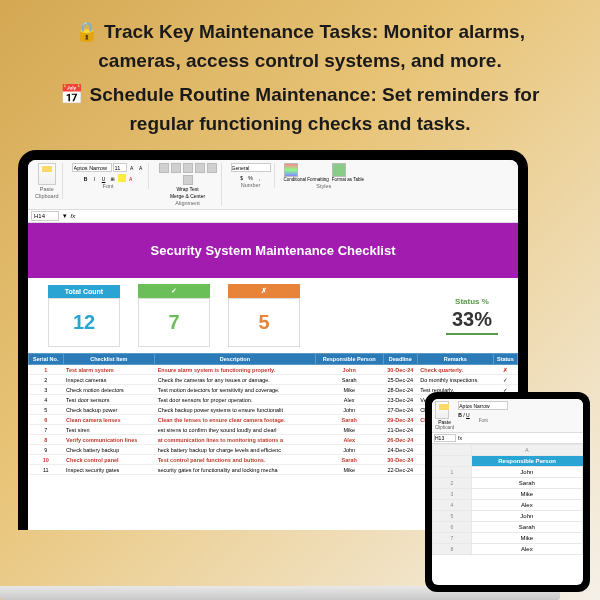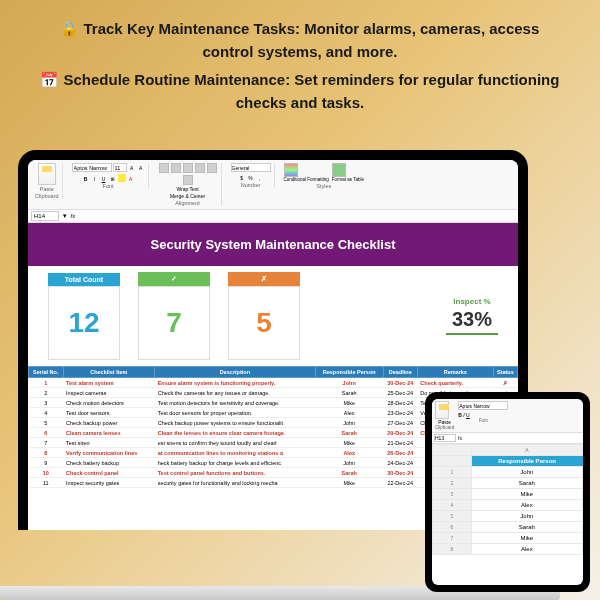--- a/index.html
+++ b/index.html
@@ -1,17 +1,17 @@
 <!DOCTYPE html>
 <html><head>
 <meta charset="utf-8">
 <style>
 *{box-sizing:border-box;margin:0;padding:0;font-family:Arial,sans-serif}
 body{width:600px;height:600px;background:linear-gradient(135deg,#d4a853 0%,#e8c478 40%,#f5f0e8 100%);position:relative;overflow:hidden}
-.promo{padding:18px 40px 12px;text-align:center;font-size:15px;font-weight:700;color:#1a1a1a;line-height:1.5}
+.promo{padding:18px 40px 12px;text-align:center;font-size:19px;font-weight:700;color:#1a1a1a;line-height:1.5}
 .promo p{margin-bottom:6px}
 .laptop{position:absolute;left:18px;top:150px;width:510px;height:380px;background:#000;border-radius:18px 18px 0 0;padding:10px 10px 0}
 .screen{width:100%;height:100%;background:#fff;border-radius:8px 8px 0 0;overflow:hidden;font-size:7px}
 .ribbon{background:#f8f8f8;border-bottom:1px solid #ddd;padding:3px 4px;display:flex;gap:6px;align-items:flex-start}
 .rib-grp{display:flex;flex-direction:column;align-items:center;gap:1px;padding:0 3px;border-right:1px solid #e0e0e0}
 .rib-grp:last-child{border-right:none}
 .rib-icons{display:flex;gap:2px;flex-wrap:wrap;max-width:60px;justify-content:center}
 .rib-ico{width:10px;height:10px;background:#d0d0d0;border:1px solid #bbb}
 .rib-lbl{font-size:5.5px;color:#666}
 .paste-ico{width:18px;height:22px;background:linear-gradient(#fff,#f0f0f0);border:1px solid #ccc;position:relative}
@@ -19,25 +19,25 @@
 .font-sel{display:flex;gap:1px;margin-bottom:1px}
 .font-sel input{font-size:5.5px;width:40px;height:9px;border:1px solid #ccc;padding:0 1px}
 .font-sel .sz{width:14px}
 .font-btns{display:flex;gap:1px}
 .font-btn{width:8px;height:8px;font-size:5px;text-align:center;line-height:8px;border:1px solid transparent}
 .cellref{display:flex;align-items:center;background:#fff;border-bottom:1px solid #ddd;padding:1px 3px;gap:4px}
 .cellref input{font-size:6px;border:1px solid #ccc;height:10px;padding:0 2px}
 .nm{width:28px}
 .fx-lbl{font-style:italic;font-size:6px}
 .fx{flex:1;border:none!important}
-.title-bar{background:#701a75;color:#fff;text-align:center;padding:14px;font-size:13px;font-weight:700}
+.title-bar{background:#a21caf;color:#fff;text-align:center;padding:20px;font-size:13px;font-weight:700}
 .cards{display:flex;gap:18px;padding:6px 20px;align-items:center}
 .card{width:72px;text-align:center}
 .card-h{color:#fff;font-size:7px;padding:3px;font-weight:700}
-.card-v{font-size:28px;font-weight:700;padding:20px 0;background:#fff;border:1px solid #ddd}
+.card-v{font-size:20px;font-weight:700;padding:12px 0;background:#fff;border:1px solid #ddd}
 .c1 .card-h{background:#29a4d3}.c1 .card-v{color:#29a4d3}
 .c2 .card-h{background:#6bbf59}.c2 .card-v{color:#6bbf59}
 .c3 .card-h{background:#e8833a}.c3 .card-v{color:#e8833a}
 .pct{margin-left:auto;text-align:center}
 .pct-l{color:#5a9b4a;font-size:8px;font-weight:700}
 .pct-v{font-size:20px;font-weight:700;color:#333;border-bottom:2px solid #5a9b4a;padding:2px 6px}
 .tbl{width:100%;border-collapse:collapse;font-size:5.5px}
 .tbl th{background:#2b7bb8;color:#fff;padding:2px 1px;font-size:5.5px;font-weight:700;border:1px solid #5a9bc8}
 .tbl td{padding:1.5px 1px;border-bottom:1px solid #eee;text-align:center}
 .tbl td.l{text-align:left;padding-left:3px}
@@ -140,21 +140,21 @@
   </div>
   <div class="card c2">
     <div class="card-h">✓</div>
     <div class="card-v">7</div>
   </div>
   <div class="card c3">
     <div class="card-h">✗</div>
     <div class="card-v">5</div>
   </div>
   <div class="pct">
-    <div class="pct-l">Inspect %</div>
+    <div class="pct-l">Status %</div>
     <div class="pct-v">33%</div>
   </div>
 </div>
 
 <table class="tbl">
   <thead>
           <tr id="hdr">
             <th>Serial No.</th>
             <th>Checklist Item</th>
             <th>Description</th>

